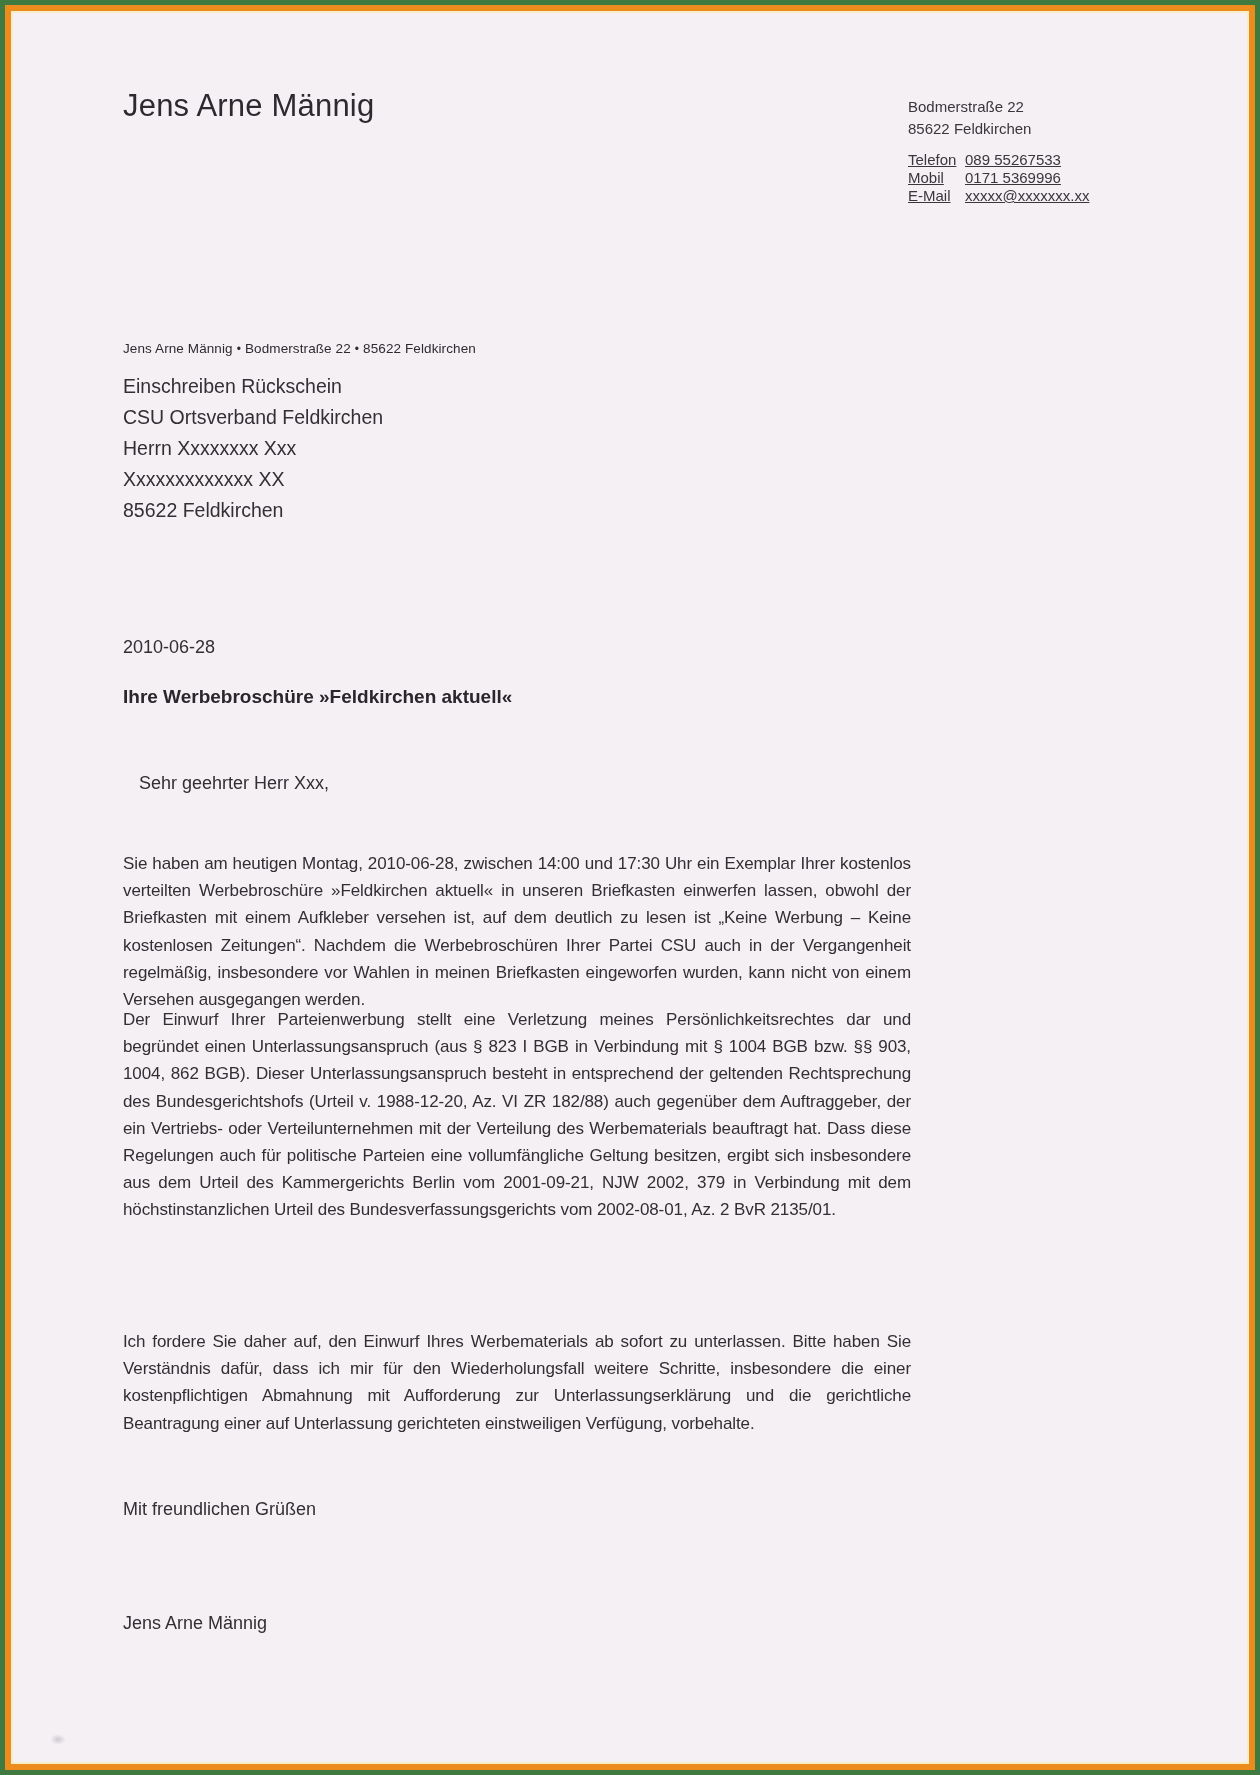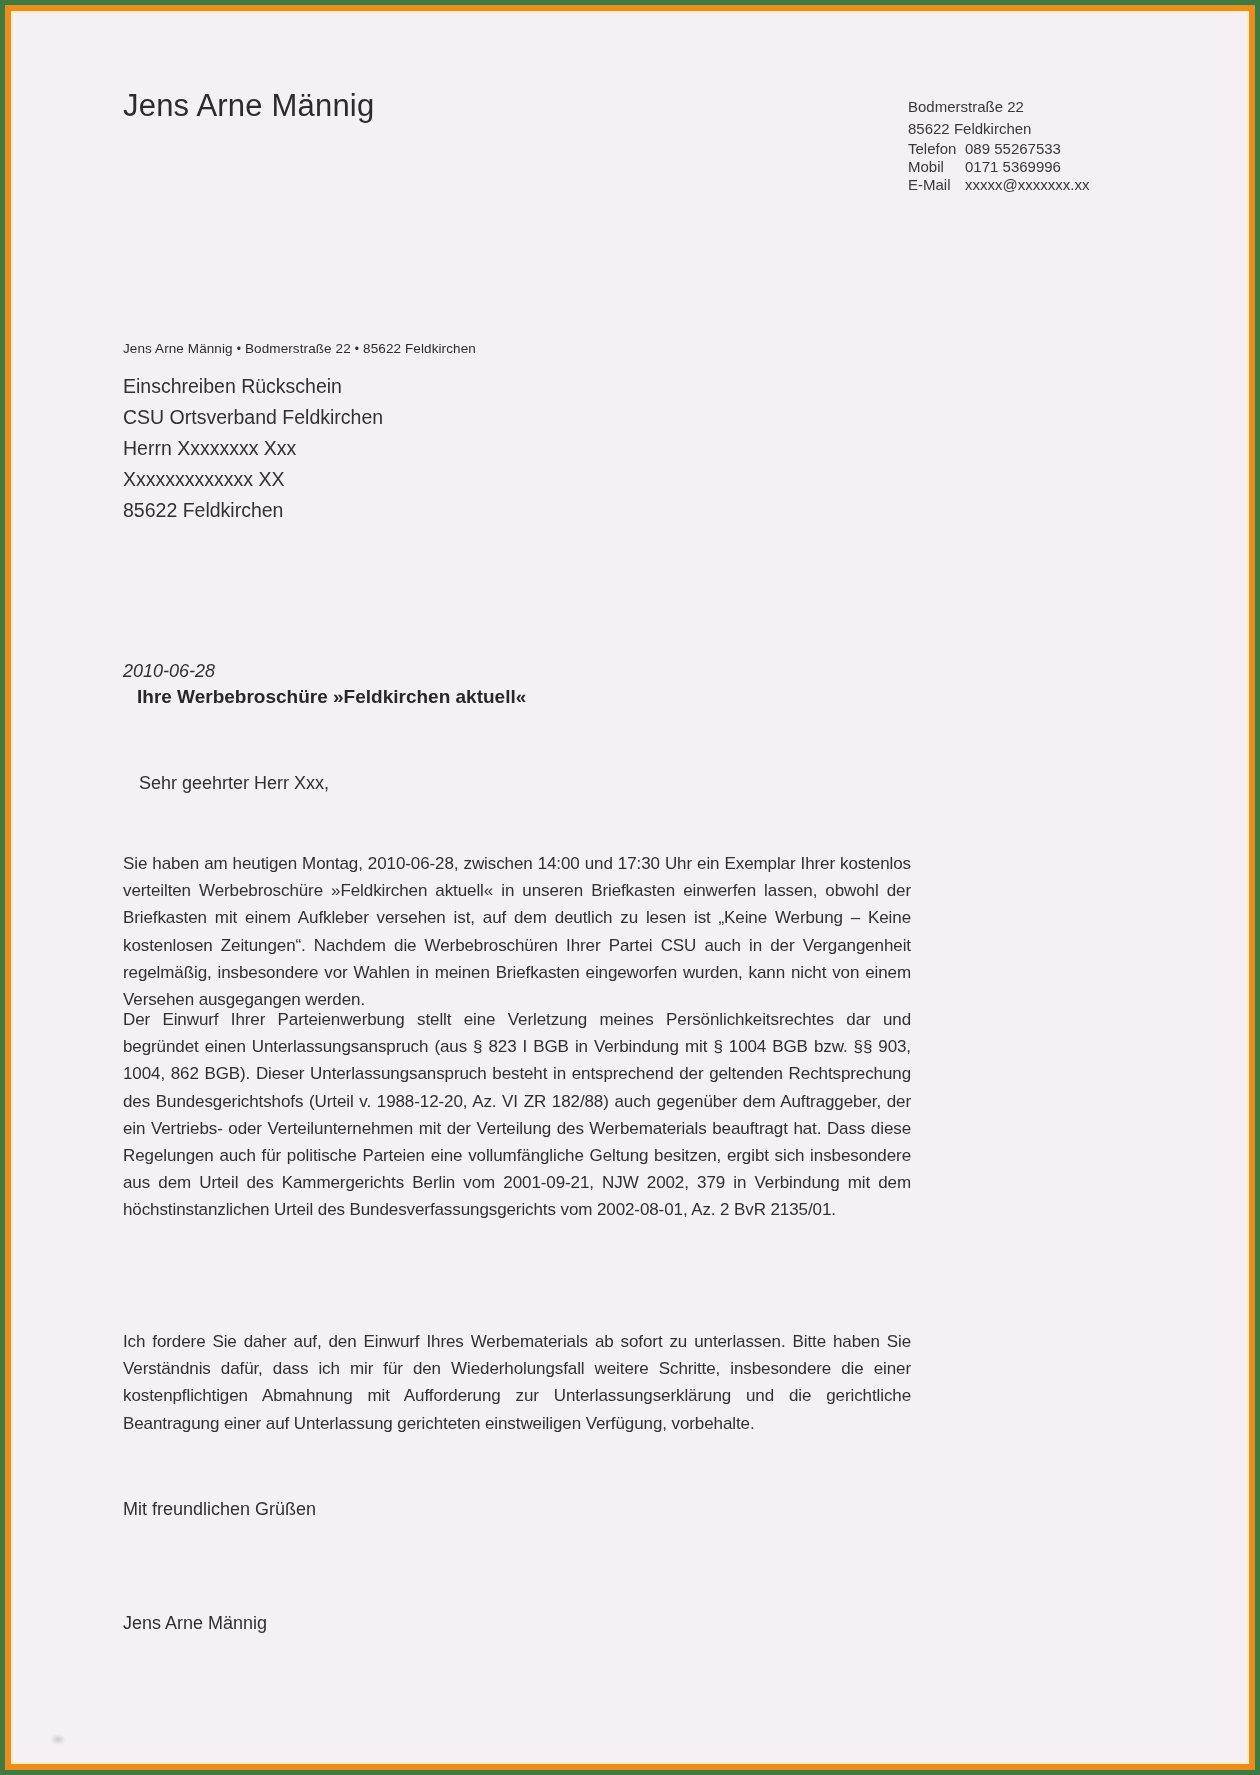--- a/index.html
+++ b/index.html
@@ -32,42 +32,42 @@
 
   .name {
     position: absolute; left: 101px; top: 64px;
     font-size: 31px; line-height: 40px; font-weight: 400;
     letter-spacing: 0.2px; color: #2c2a30;
   }
   .contact {
     position: absolute; left: 886px; top: 74px;
     font-size: 15px; line-height: 22px; color: #3a363c;
   }
-  .contact-rows { line-height: 18px; }
+  .contact-rows { margin-top: 11px; line-height: 18px; text-decoration: underline; }
   .contact-row { display: flex; }
   .contact-row .lbl { width: 57px; }
 
   .senderline {
     position: absolute; left: 101px; top: 319px;
     font-size: 13.5px; font-weight: normal; letter-spacing: 0.1px;
     color: #2e2a30;
   }
   .senderline .sep { padding: 0 4px; font-size: 12px; }
 
   .recipient {
     position: absolute; left: 101px; top: 349px;
     font-size: 19.5px; line-height: 31px; color: #332f35;
   }
 
   .date {
-    position: absolute; left: 101px; top: 636px;
-    font-size: 18px; line-height: 26px; font-style: italic;
+    position: absolute; left: 101px; top: 612px;
+    font-size: 18px; line-height: 26px;
   }
   .subject {
-    position: absolute; left: 115px; top: 662px;
+    position: absolute; left: 101px; top: 662px;
     font-size: 19px; line-height: 26px; font-weight: bold; color: #29262c;
   }
   .salutation {
     position: absolute; left: 117px; top: 748px;
     font-size: 18px; line-height: 27px;
   }
   .para {
     position: absolute; left: 101px; width: 788px;
     font-size: 17px; line-height: 27.2px;
     text-align: justify; letter-spacing: -0.1px;

